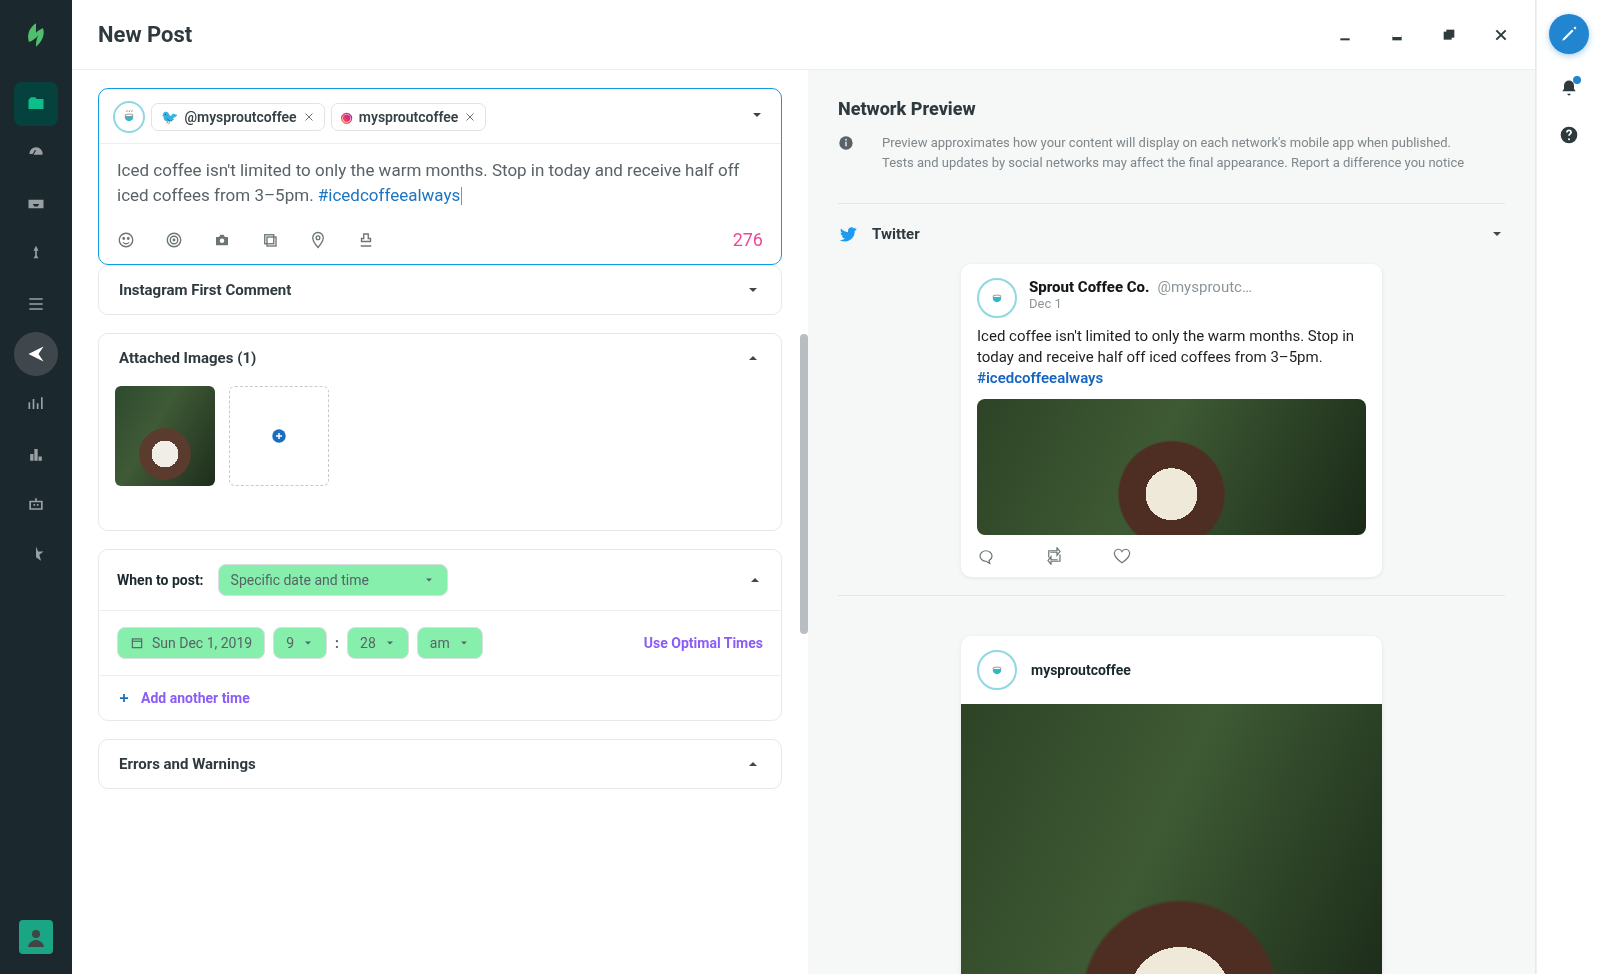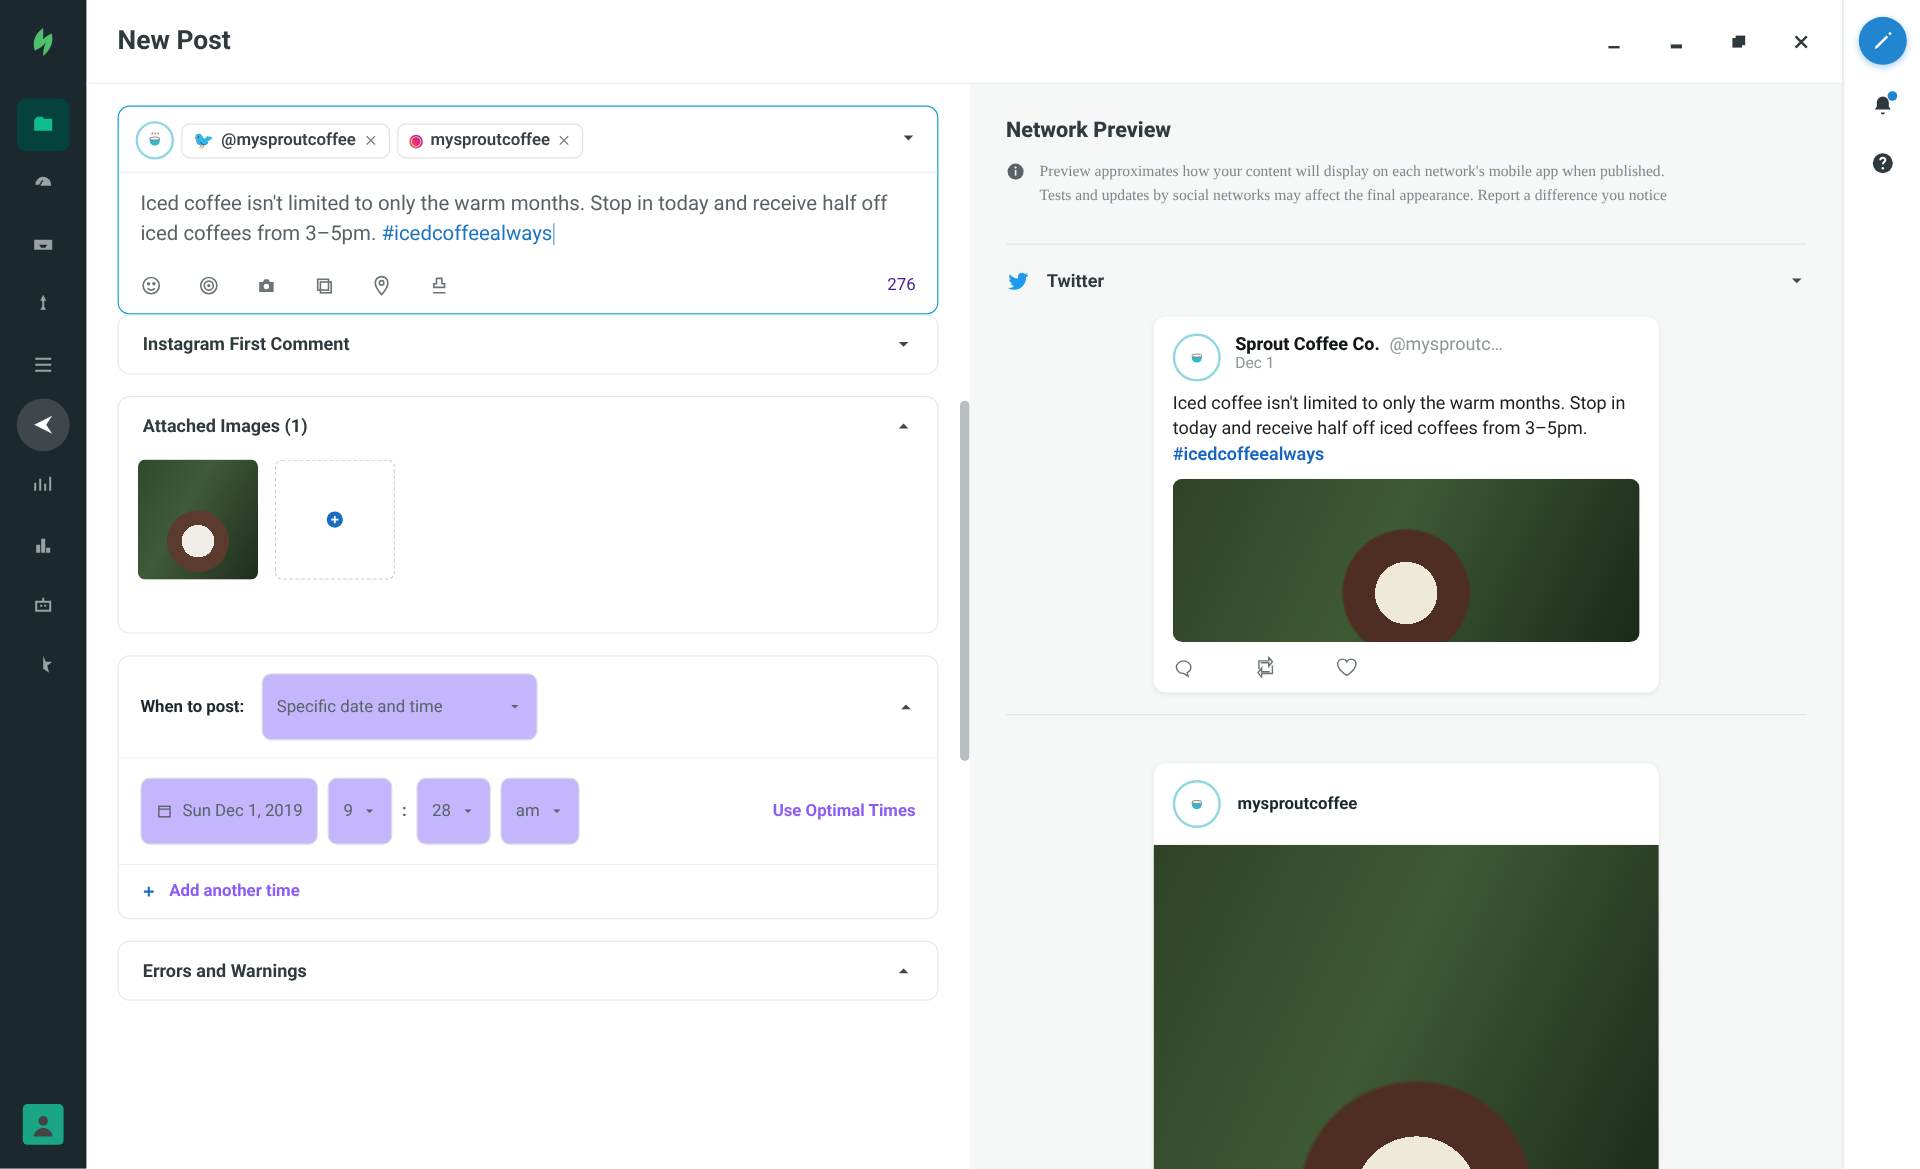--- a/index.html
+++ b/index.html
@@ -40,50 +40,50 @@
   .chip .ig { background: linear-gradient(45deg,#f58529,#dd2a7b,#8134af); -webkit-background-clip:text; color:transparent; font-weight:bold;}
   .chip .x { width:12px; height:12px; fill:#6b7578; cursor:pointer;}
   .chev-down { position:absolute; right:16px; top:18px; width:16px; height:16px; fill:#3a4449; cursor:pointer;}
 
   .compose-text { padding: 14px 18px 12px; font-size: 17px; color:#596367; line-height:1.45; }
   .compose-text .ht { color: #1d75c2; }
   .caret { display:inline-block; width:1px; height:18px; background:#529de7; vertical-align:middle; margin-left:1px;}
   .compose-toolbar { display: flex; align-items: center; padding: 10px 18px 14px; gap: 30px; }
   .compose-toolbar svg { width:18px; height:18px; fill:none; stroke:#6b7578; stroke-width:1.8; cursor:pointer;}
   .cam-ico { fill:#6b7578 !important; stroke:none !important;}
-  .char-count { margin-left:auto; color:#4c1d95; font-size:14px;}
+  .char-count { margin-left:auto; color:#ec4899; font-size:18px;}
 
   .draft-row { display: flex; align-items: center; justify-content: flex-end; gap: 12px; padding: 14px 4px 16px; font-size:14px; font-weight:700; color:#2f3a3f;}
   .toggle { width: 40px; height: 20px; background:#dbdfe1; border-radius:20px; position:relative; cursor:pointer;}
   .toggle:before{content:''; position:absolute; width:16px; height:16px; border-radius:50%; background:#fff; top:2px; left:2px;}
 
   .panel { border:1px solid #e6e9ea; border-radius:10px; margin-bottom:18px; background:#fff; }
   .panel-header { display:flex; align-items:center; padding:15px 20px; font-weight:700; font-size:15px; color:#2f3a3f; cursor:pointer; }
   .panel-header .arrow { margin-left:auto; width:16px; height:16px; fill:#3e484d; }
   .panel-body { padding: 0 16px 14px; }
 
   .images-row { display:flex; gap:14px; padding: 4px 0 30px;}
   .thumb { width:100px; height:100px; border-radius:6px; background: radial-gradient(circle at 50% 68%, #f1eee8 0 16%, #5b3b2d 16% 30%, rgba(0,0,0,0) 31%), linear-gradient(120deg,#2d4a2e 0%,#3f5a36 40%, #1e2d1c 100%); background-size:cover;}
   .add-box { width:100px; height:100px; border: 1.5px dashed #c4cbcf; border-radius:6px; display:flex; align-items:center; justify-content:center; cursor:pointer;}
   .add-box svg{ width:18px; height:18px; fill:#1a6ec0;}
 
   .when-row { display:flex; align-items:center; gap:14px; padding:14px 18px; }
   .when-row .arrow{ margin-left:auto; width:16px; height:16px; fill:#3e484d;}
-  .selectish { display:inline-flex; align-items:center; border:1px solid #dbdfe1; border-radius:8px; padding:19px 12px; gap:8px; color:#596367; font-size:14px; cursor:pointer; background:#c4b5fd;}
+  .selectish { display:inline-flex; align-items:center; border:1px solid #dbdfe1; border-radius:8px; padding:7px 12px; gap:8px; color:#596367; font-size:14px; cursor:pointer; background:#86efac;}
   .selectish .cv{ width:12px; height:12px; fill:#596367;}
   .sched-row { display:flex; align-items:center; gap:8px; padding:0 18px 16px; border-top:1px solid #eceeef; padding-top:16px;}
   .colon{ color:#596367; font-weight:700;}
   .link-btn { color:#8b5cf6; font-weight:700; font-size:14px; cursor:pointer;}
   .add-time { display:flex; align-items:center; gap:10px; padding: 14px 18px; border-top:1px solid #eceeef;}
   .add-time svg{ width:14px; height:14px; fill:#1a6ec0;}
 
   
   .preview-col { flex:1; background:#f6f7f7; padding: 28px 30px; overflow-y:auto; }
   .preview-title { font-size:18px; font-weight:800; color:#2f3a3f; margin-bottom:14px;}
-  .note-row { display:flex; gap:12px; padding-bottom:18px; margin-bottom:12px;font-family:Liberation Serif, serif; }
+  .note-row { display:flex; gap:28px; padding-bottom:18px; margin-bottom:12px; }
   .note-row svg{ width:16px; height:16px; fill:#596367; flex-shrink:0; margin-top:2px;}
   .note-row p{ font-size:13px; color:#7e878b; line-height:1.55;}
   .pv-section { border-top:1px solid #e3e6e7; padding-top:20px; margin-bottom:18px;}
   .pv-head { display:flex; align-items:center; gap:14px; font-weight:700; color:#2f3a3f; font-size:15px;}
   .pv-head .arrow{ margin-left:auto; width:16px; height:16px; fill:#3e484d; cursor:pointer;}
   .tw-ico{ width:20px; height:20px; fill:#1d9bf0;}
   .ig-ico{ width:20px; height:20px; stroke:#E1306C; fill:none; stroke-width:2;}
 
   .card { width: 421px; margin: 20px auto 0; background:#fff; border-radius:10px; box-shadow:0 1px 4px rgba(0,0,0,.08); padding:14px 16px 12px; }
   .tw-card .hdr{ display:flex; gap:12px;}

